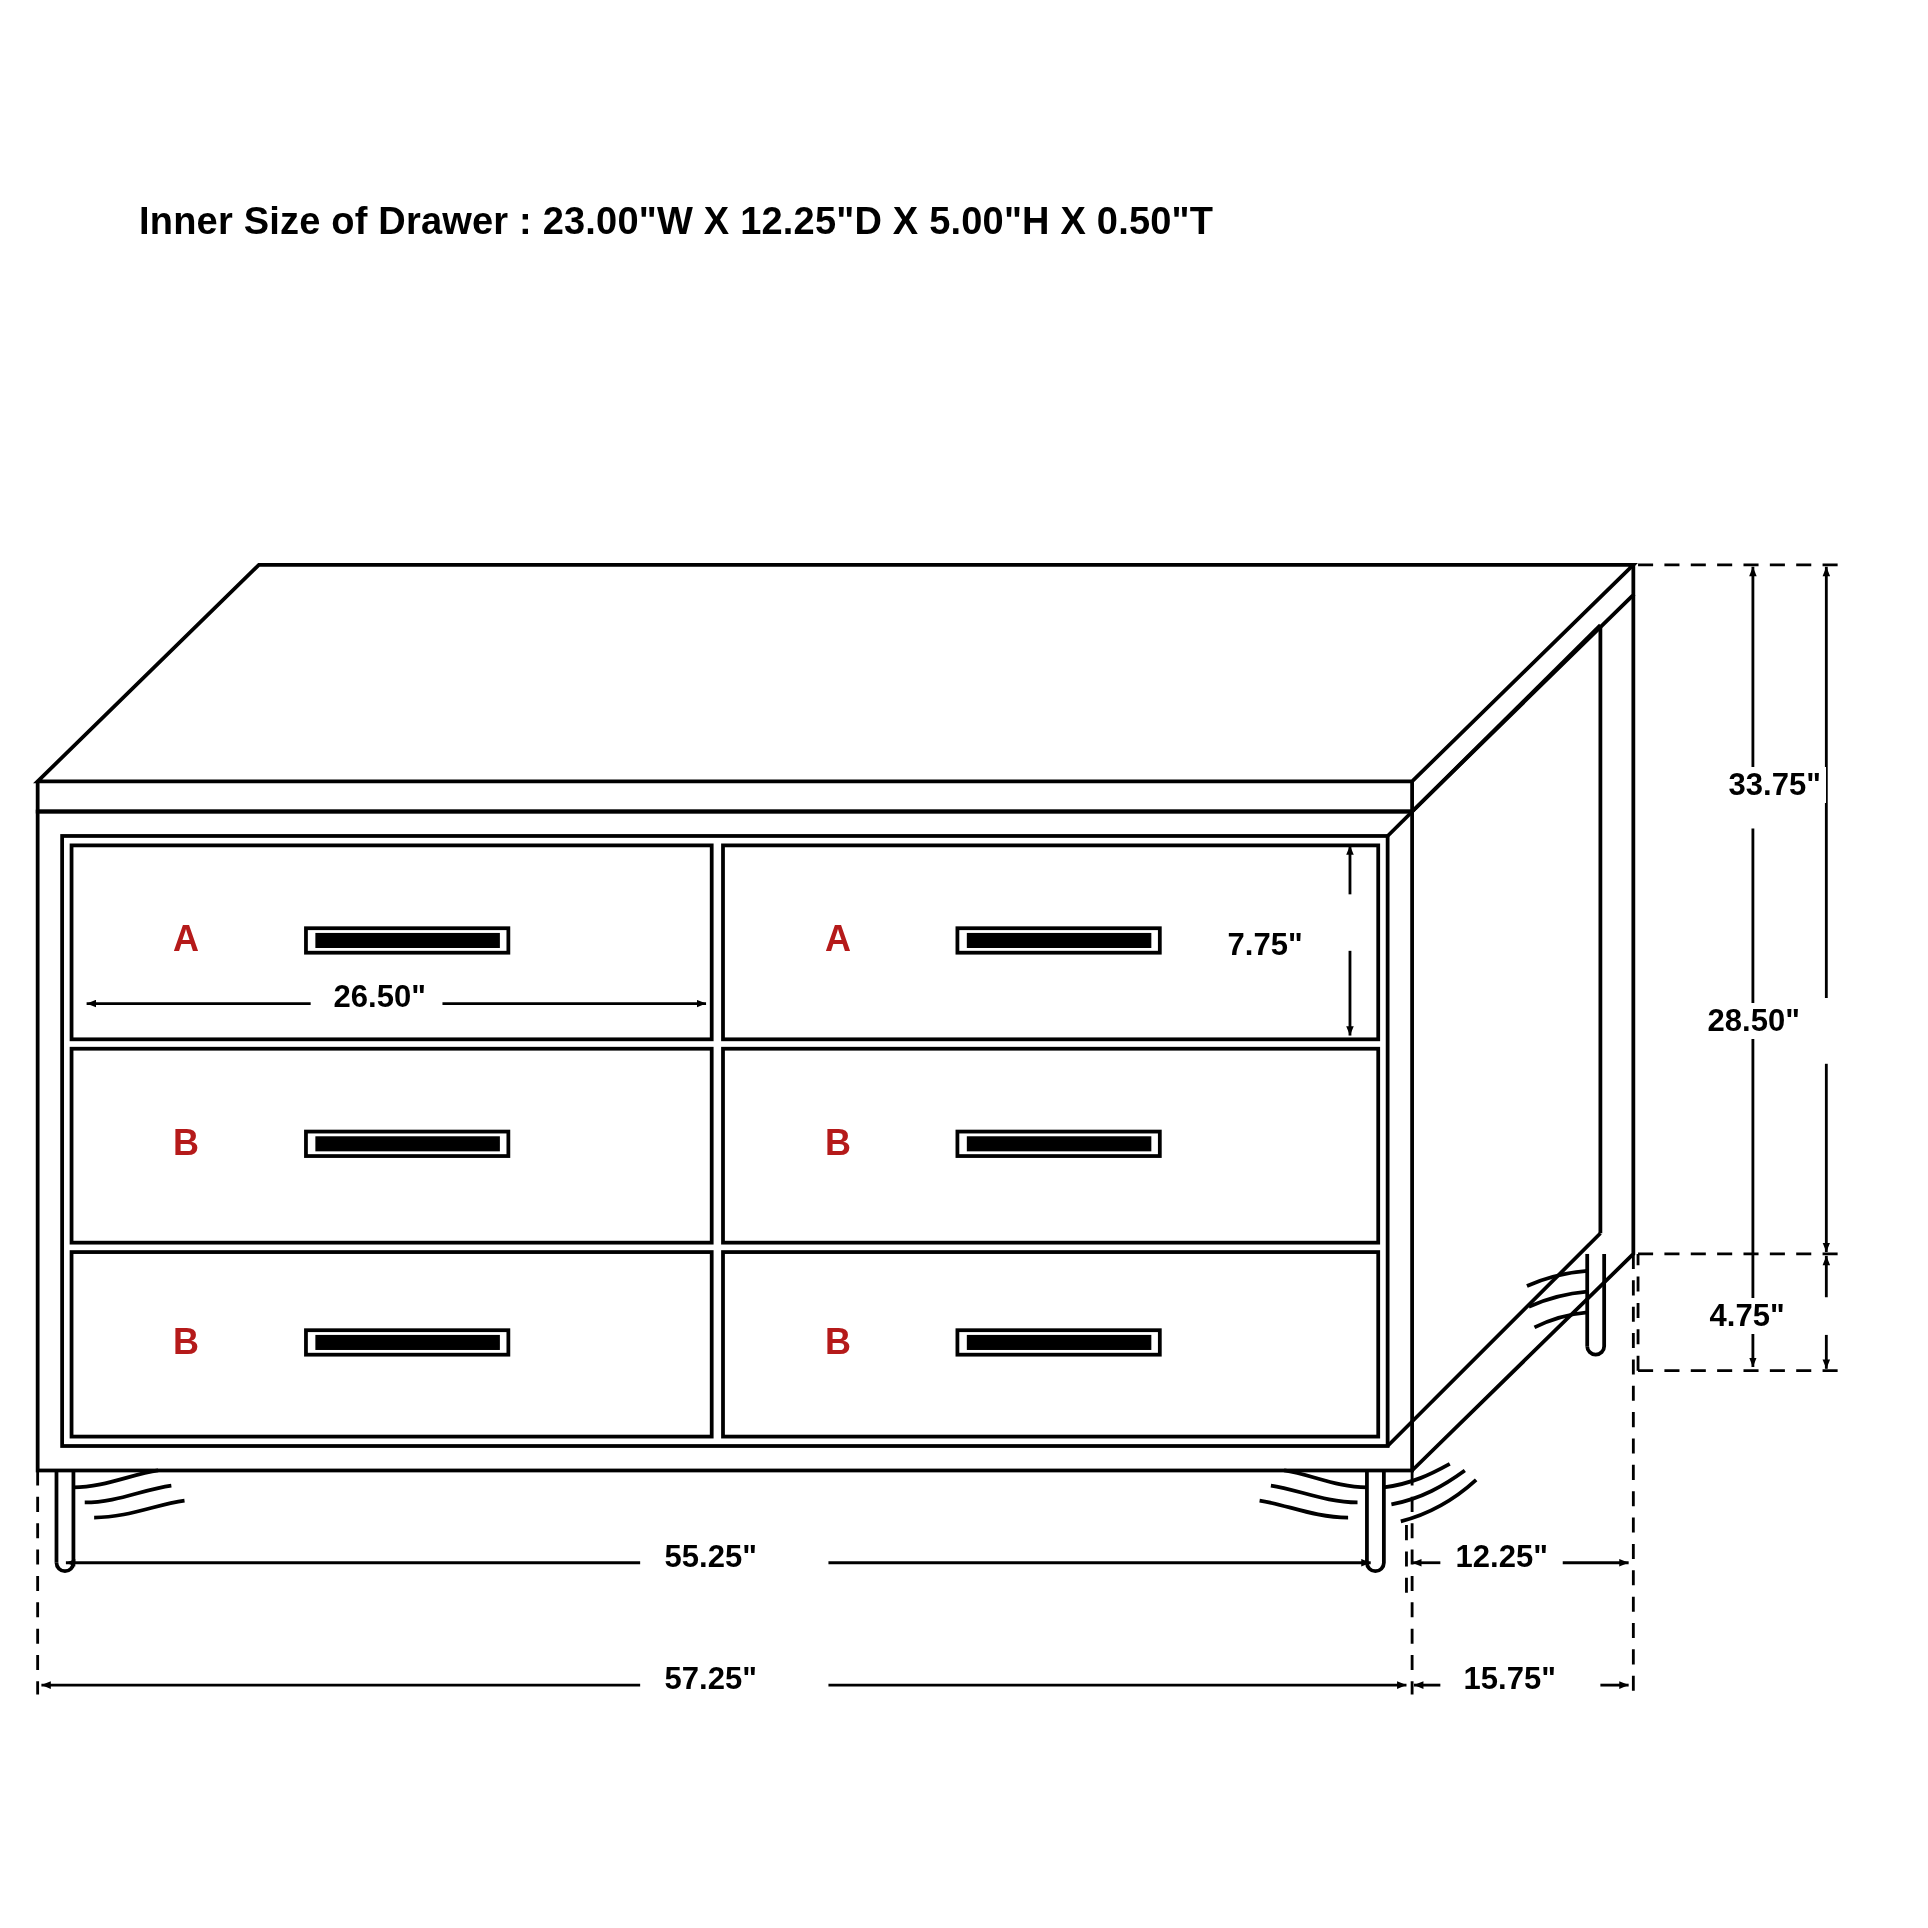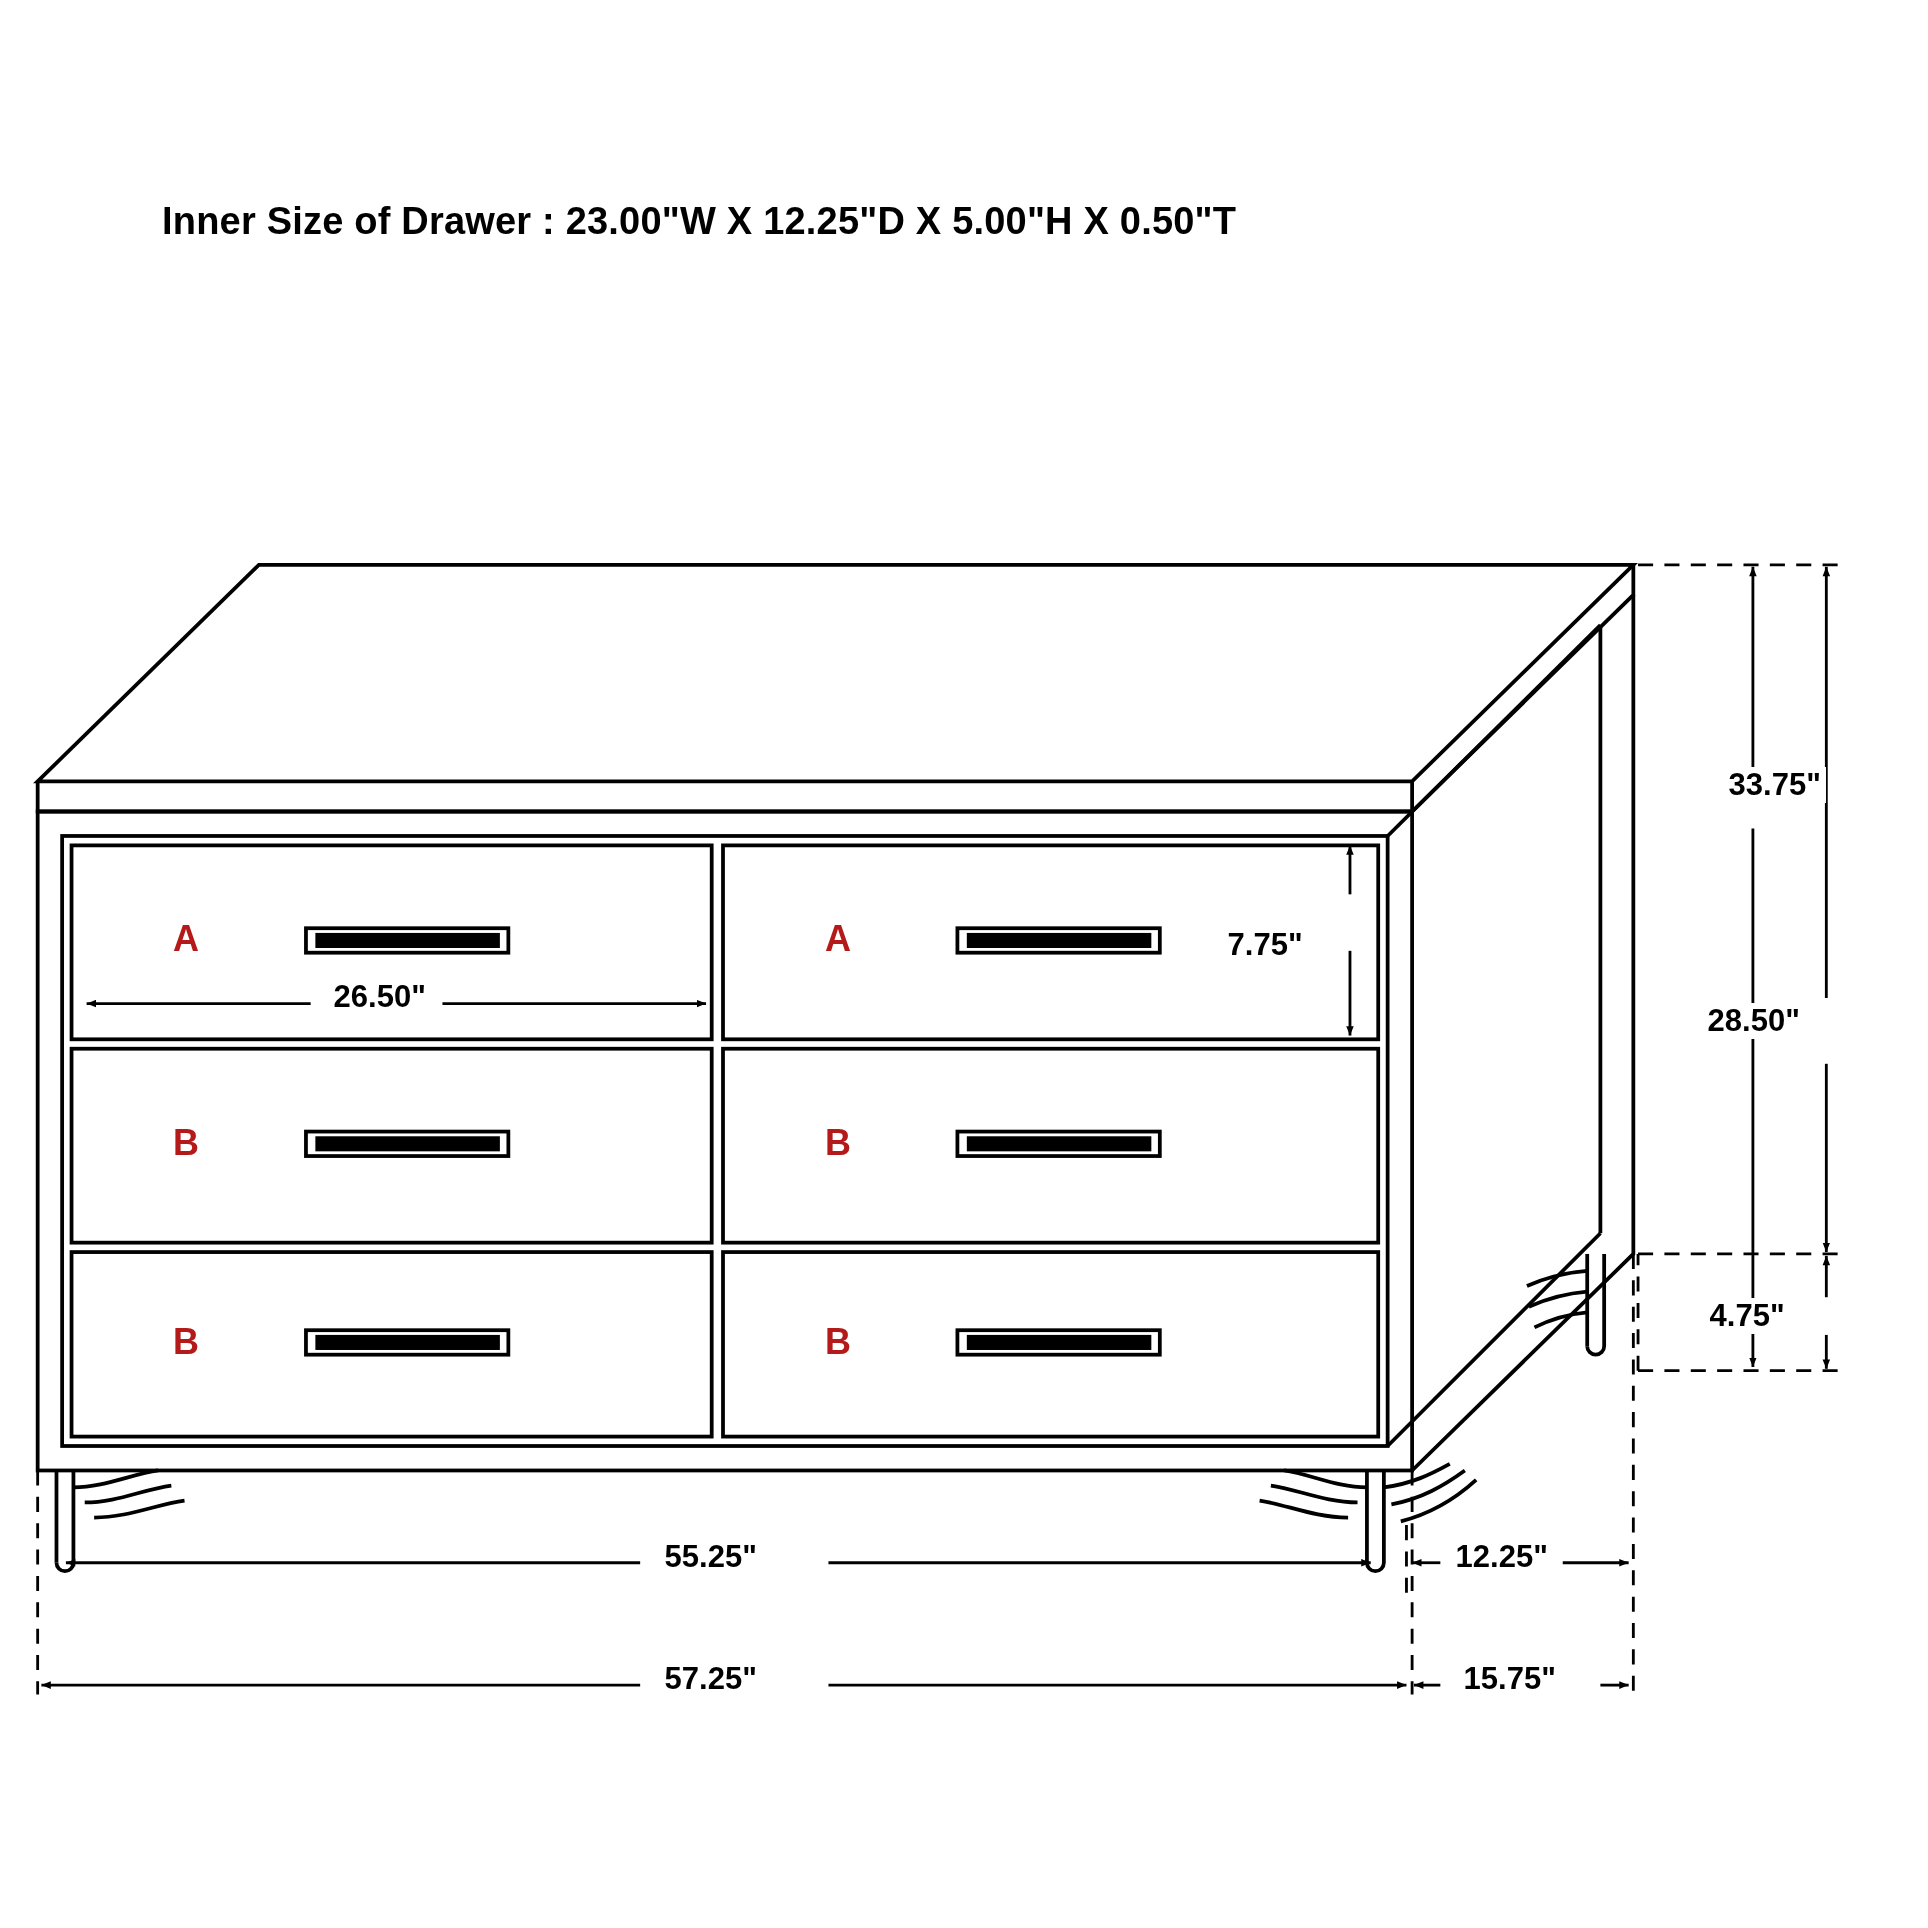--- a/index.html
+++ b/index.html
@@ -22,21 +22,20 @@
   }
   .title {
     position: absolute;
     left: 139px;
     top: 200px;
     font-size: 38px;
     font-weight: bold;
     color: #000000;
     white-space: nowrap;
     letter-spacing: 0.2px;
-    margin-left: 23px;
   }
   svg.diagram {
     position: absolute;
     left: 0;
     top: 0;
     width: 1928px;
     height: 1928px;
   }
   .dim-label {
     position: absolute;

